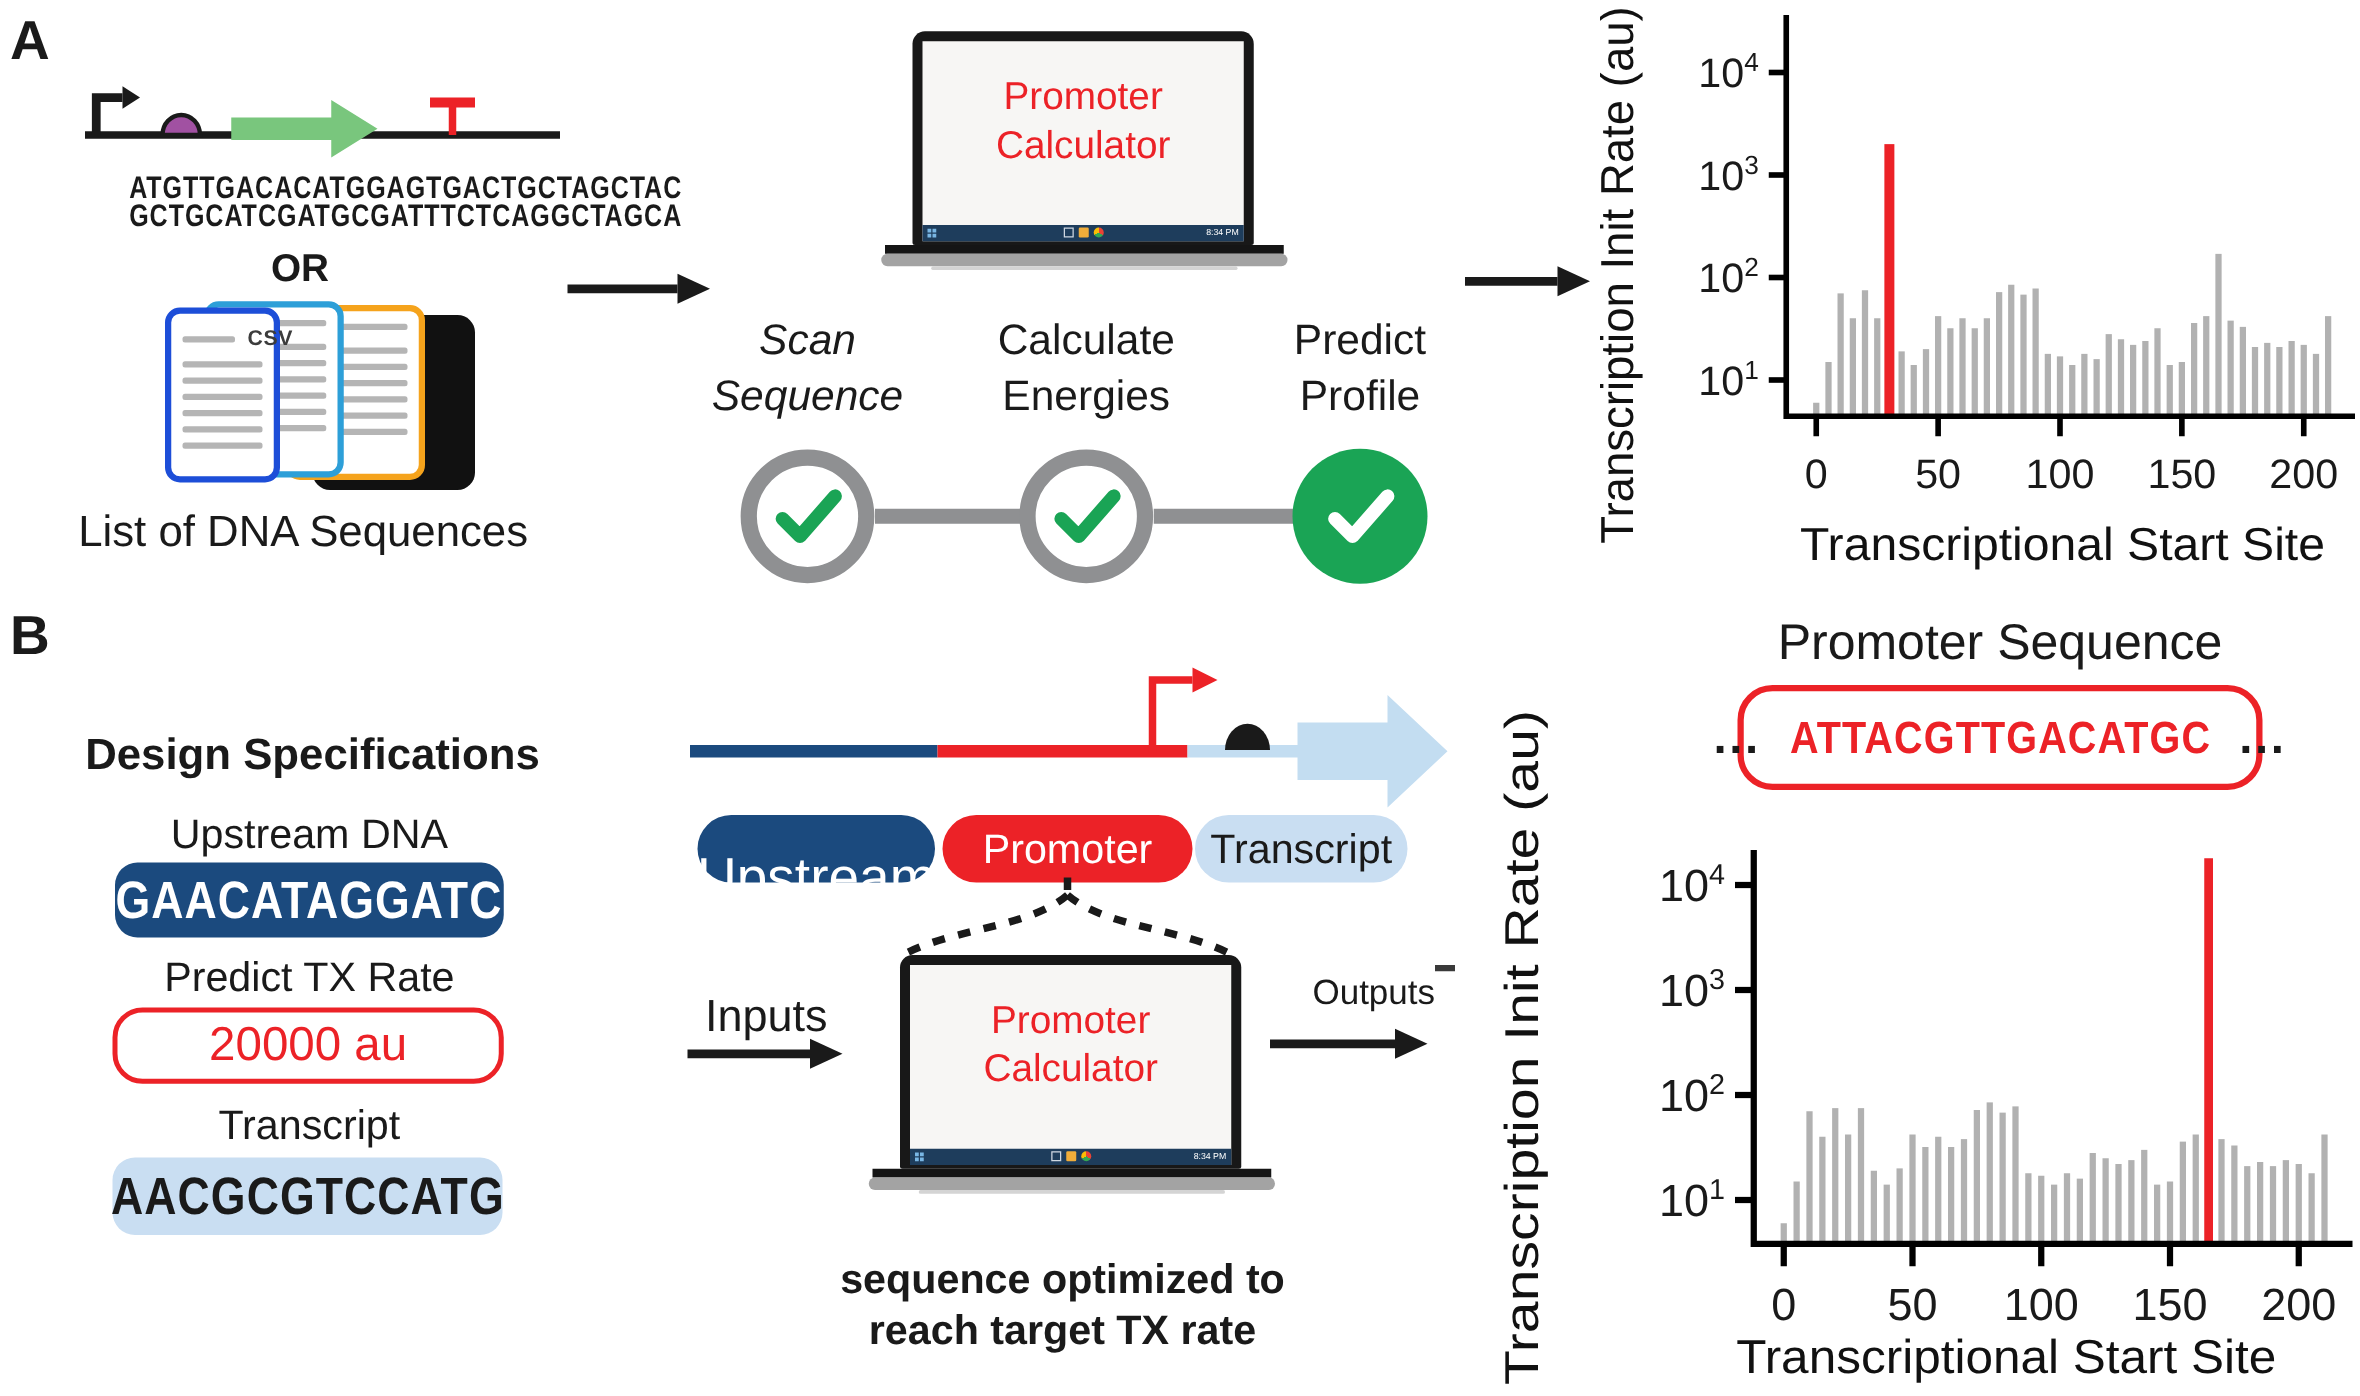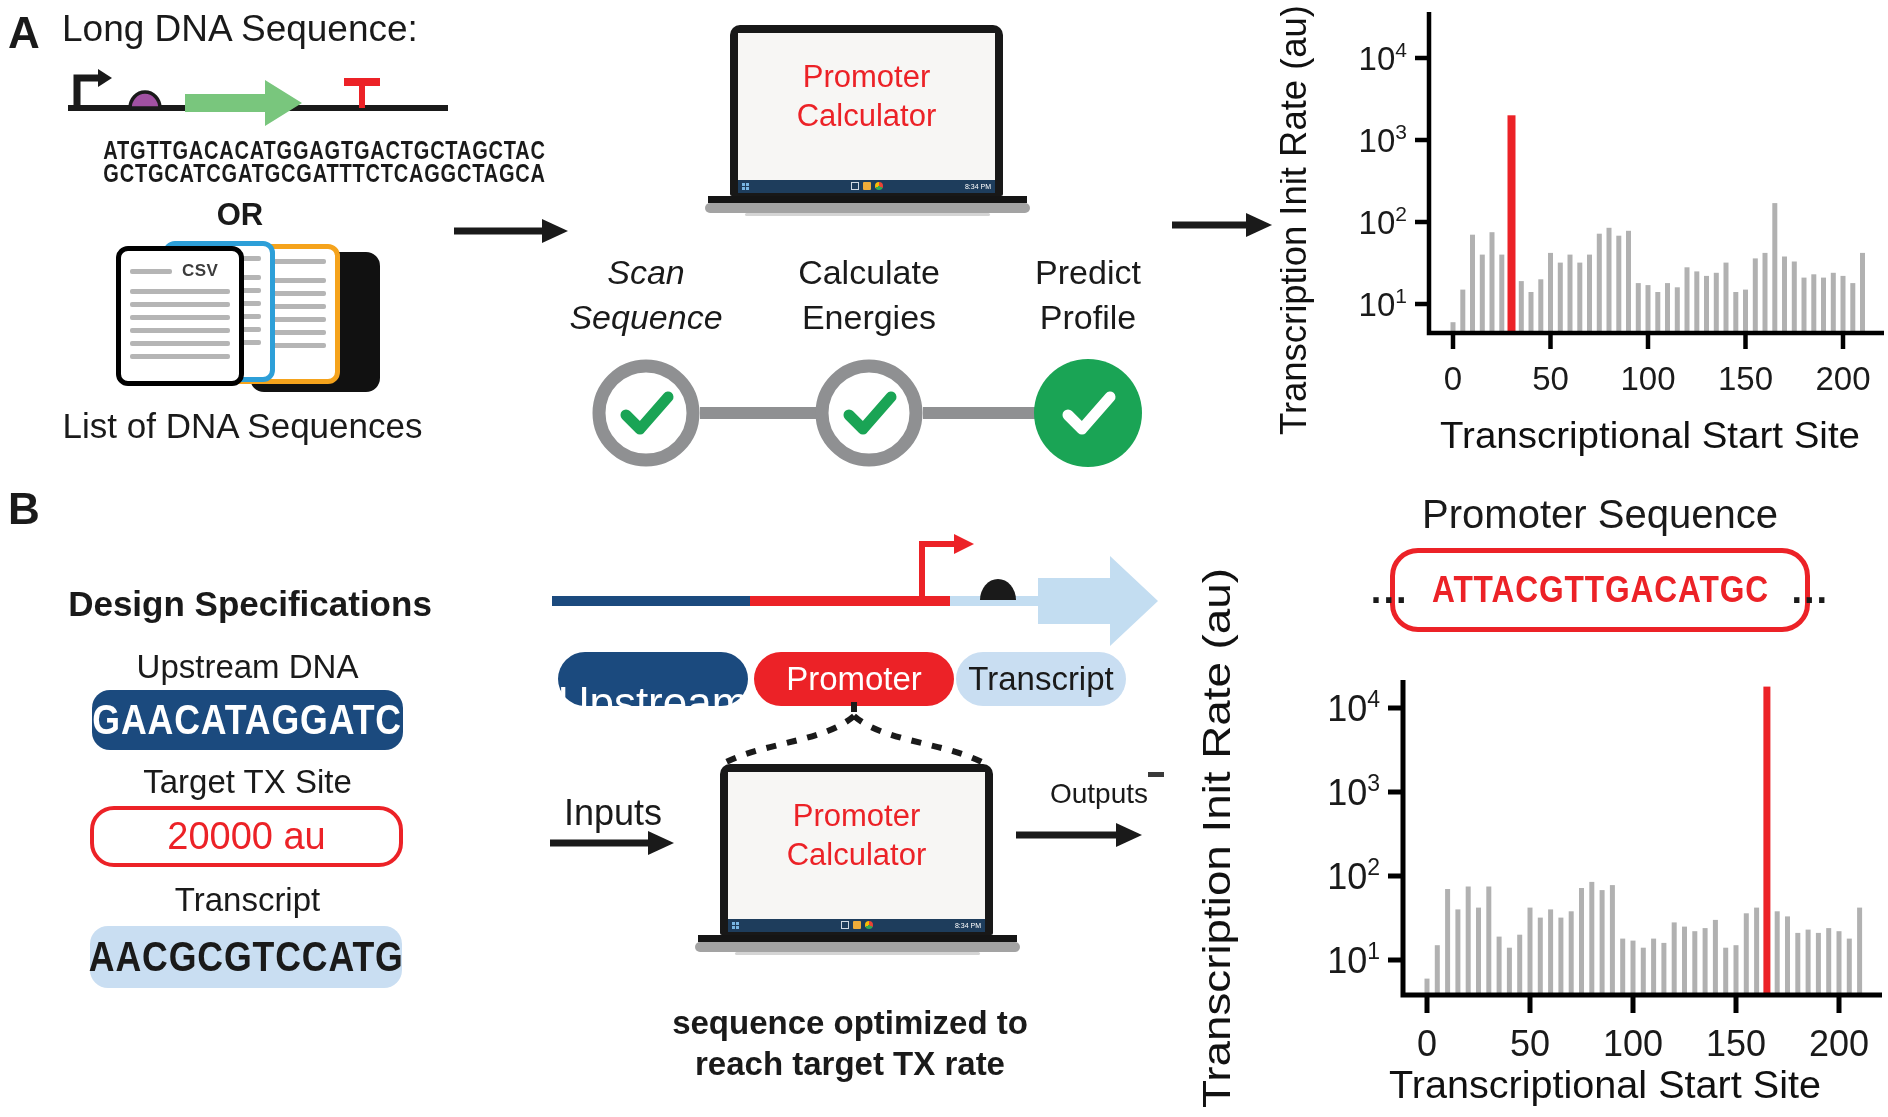--- a/index.html
+++ b/index.html
@@ -45,21 +45,20 @@
   .box-red-outline{background:#fff;border:4px solid #ec2227;border-radius:24px;}
   .step-label{position:absolute;font-size:34px;line-height:45px;text-align:center;}
 </style>
 </head>
 <body>
 
 <div class="stage">
 
   <div class="abs bold" style="left:8px;top:8px;font-size:44px;">A</div>
 
-  <div class="abs" style="left:62px;top:8px;font-size:37px;">Long DNA Sequence:</div>
 
   <svg class="abs" style="left:60px;top:40px;" width="400" height="92" viewBox="0 0 400 92">
     <line x1="8" y1="68" x2="388" y2="68" stroke="#1a1a1a" stroke-width="6"></line>
     <path d="M17,68 V38 H38" fill="none" stroke="#1a1a1a" stroke-width="7"></path>
     <polygon points="38,29 52,38 38,47" fill="#1a1a1a"></polygon>
     <path d="M70,68 A15,16 0 0 1 100,68 Z" fill="#a151a2" stroke="#1a1a1a" stroke-width="3.5"></path>
     <polygon points="125,54 205,54 205,40 242,63 205,86 205,72 125,72" fill="#79c67d"></polygon>
     <line x1="284" y1="42" x2="320" y2="42" stroke="#ec2227" stroke-width="8"></line>
     <line x1="302" y1="42" x2="302" y2="68" stroke="#ec2227" stroke-width="6"></line>
   </svg>
@@ -88,21 +87,21 @@
       <div class="doc-lines">
           <div class="row" style="margin-bottom:14px;"></div>
           <div class="row"></div>
           <div class="row"></div>
           <div class="row"></div>
           <div class="row"></div>
           <div class="row"></div>
           <div class="row"></div>
         </div>
     </div>
-    <div class="card" style="left:116px;top:246px;width:128px;height:140px;border:5px solid #000000;">
+    <div class="card" style="left:132px;top:246px;width:92px;height:140px;border:5px solid #1d4ed8;">
       <div class="doc-lines">
         <div class="csv-head">
             <div class="row"></div>
             <span class="csv-label">CSV</span>
           </div>
         <div class="row"></div>
           <div class="row"></div>
           <div class="row"></div>
           <div class="row"></div>
           <div class="row"></div>
@@ -244,21 +243,21 @@
 
   <div class="abs bold" style="left:8px;top:484px;font-size:44px;">B</div>
 
   <div class="abs bold center" style="left:40px;top:584px;width:420px;font-size:35px;">Design Specifications</div>
 
   <div class="abs center" style="left:40px;top:648px;width:415px;font-size:33px;">Upstream DNA</div>
   <div class="pill pill-navy" style="left:92px;top:690px;width:311px;height:60px;">
     <span class="seqtext" style="font-size:42px;">GAACATAGGATC</span>
   </div>
 
-  <div class="abs center" style="left:40px;top:763px;width:415px;font-size:33px;">Target TX Site</div>
+  <div class="abs center" style="left:40px;top:763px;width:415px;font-size:33px;">Predict TX Rate</div>
   <div class="pill box-red-outline" style="left:90px;top:806px;width:313px;height:61px;">
     <span style="font-size:38px;color:#ec2227;">20000 au</span>
   </div>
 
   <div class="abs center" style="left:40px;top:881px;width:415px;font-size:33px;">Transcript</div>
   <div class="pill pill-lblue" style="left:90px;top:926px;width:312px;height:62px;border-radius:18px;">
     <span class="seqtext" style="font-size:42px;">AACGCGTCCATG</span>
   </div>
 
   <svg class="abs" style="left:540px;top:520px;" width="630" height="132" viewBox="0 0 630 132">

